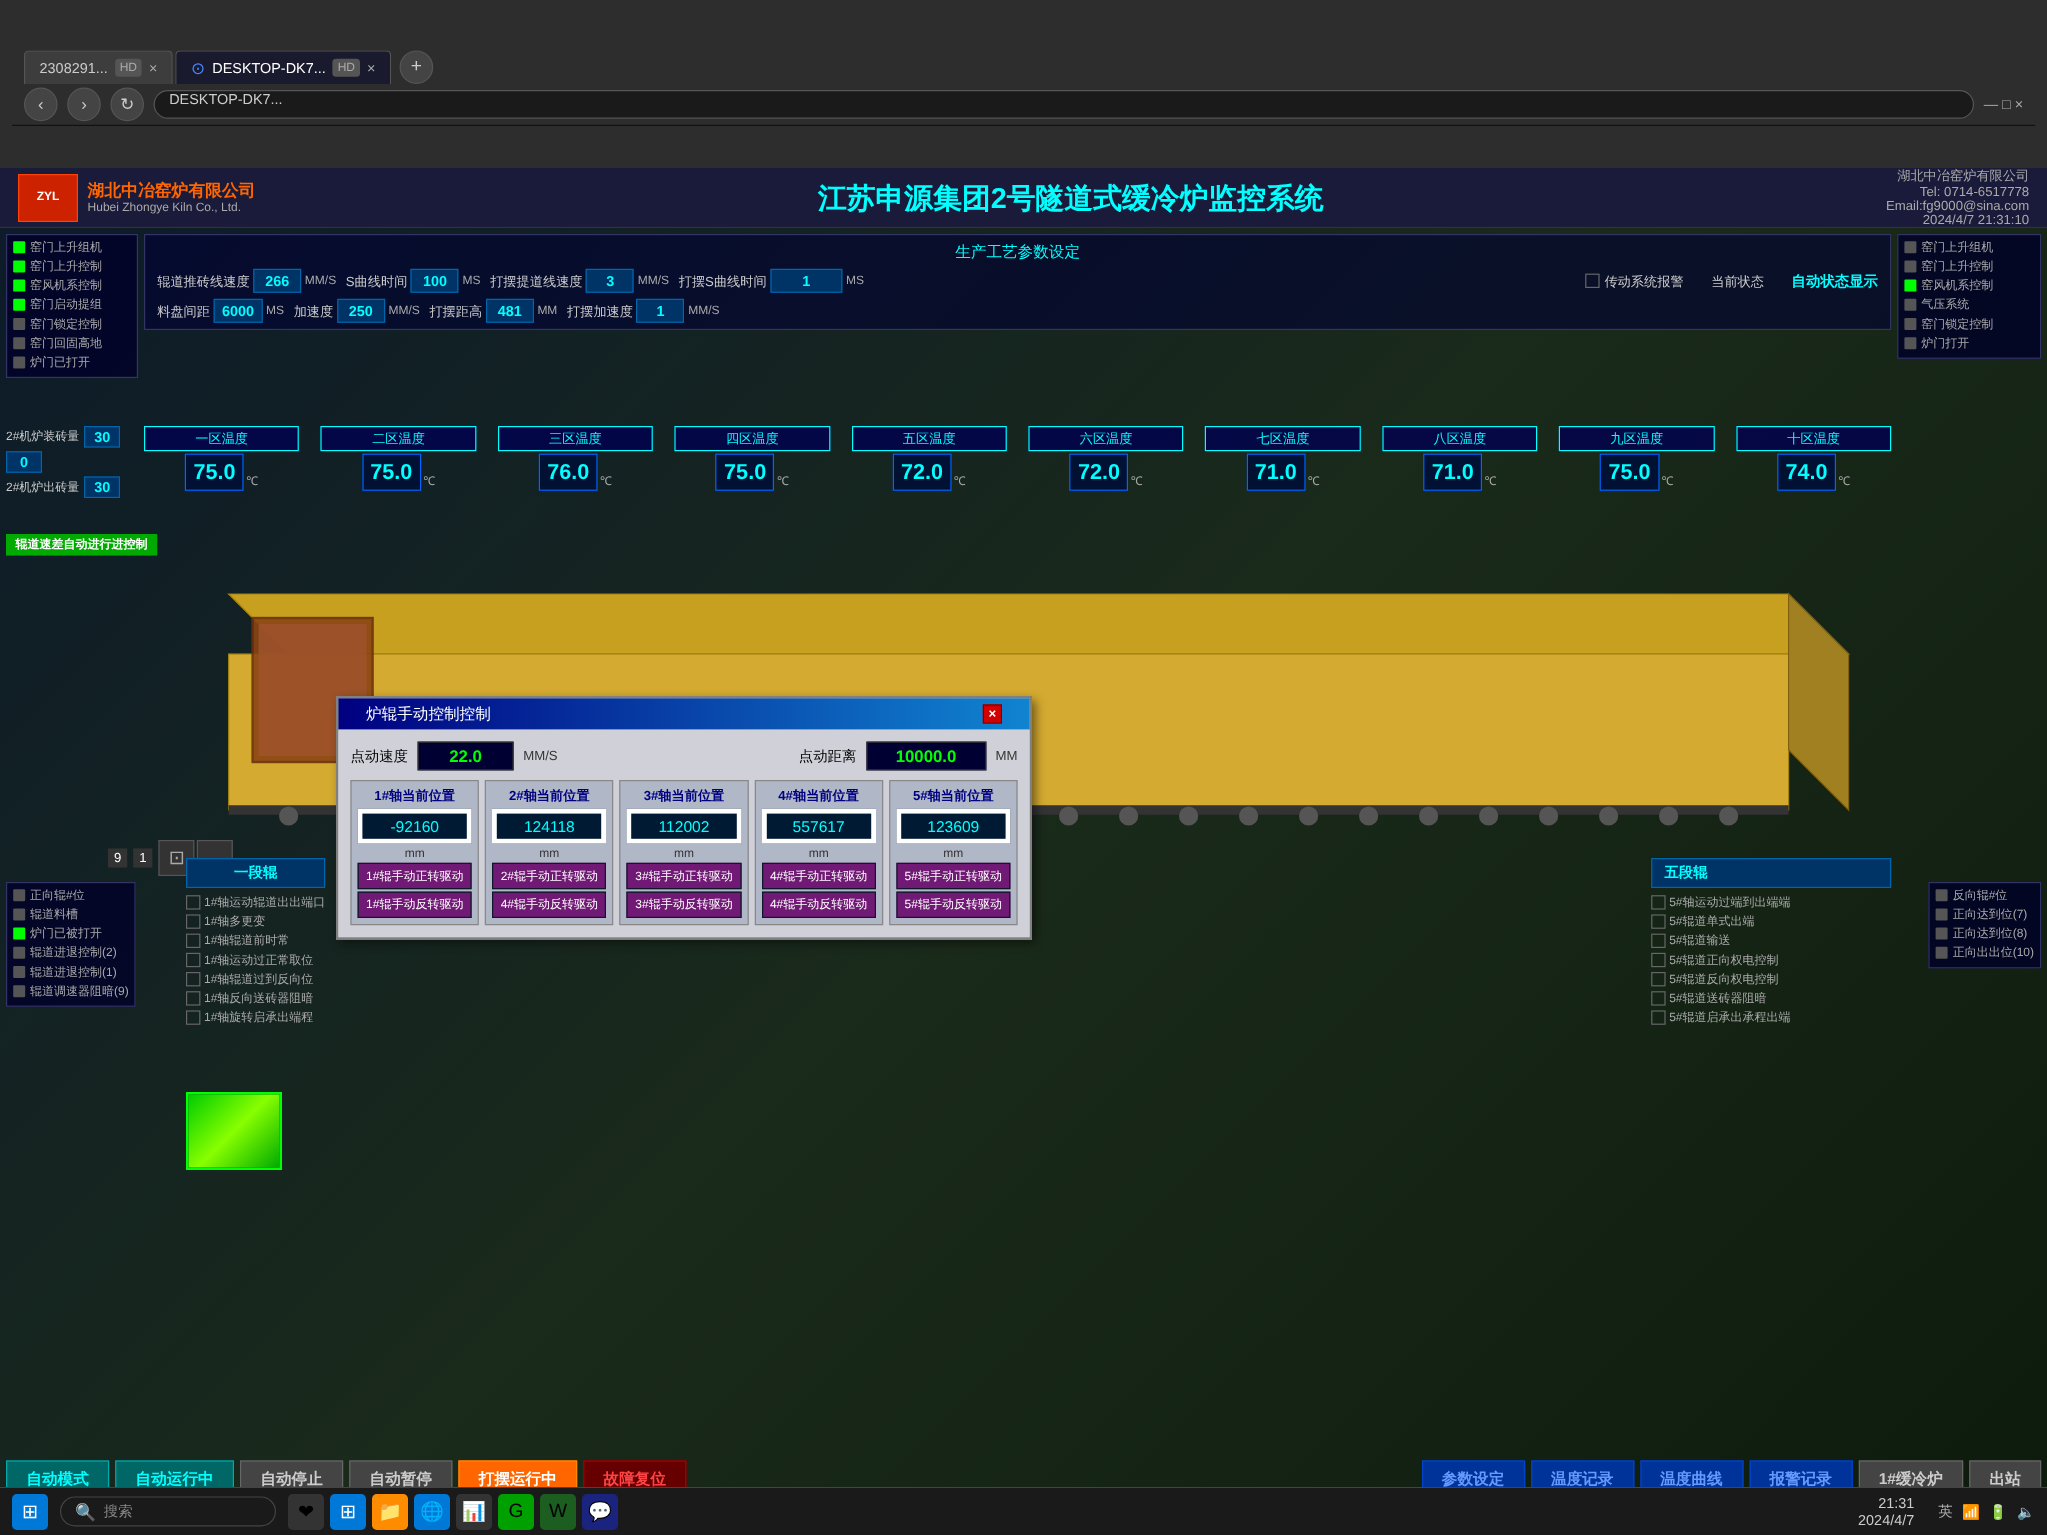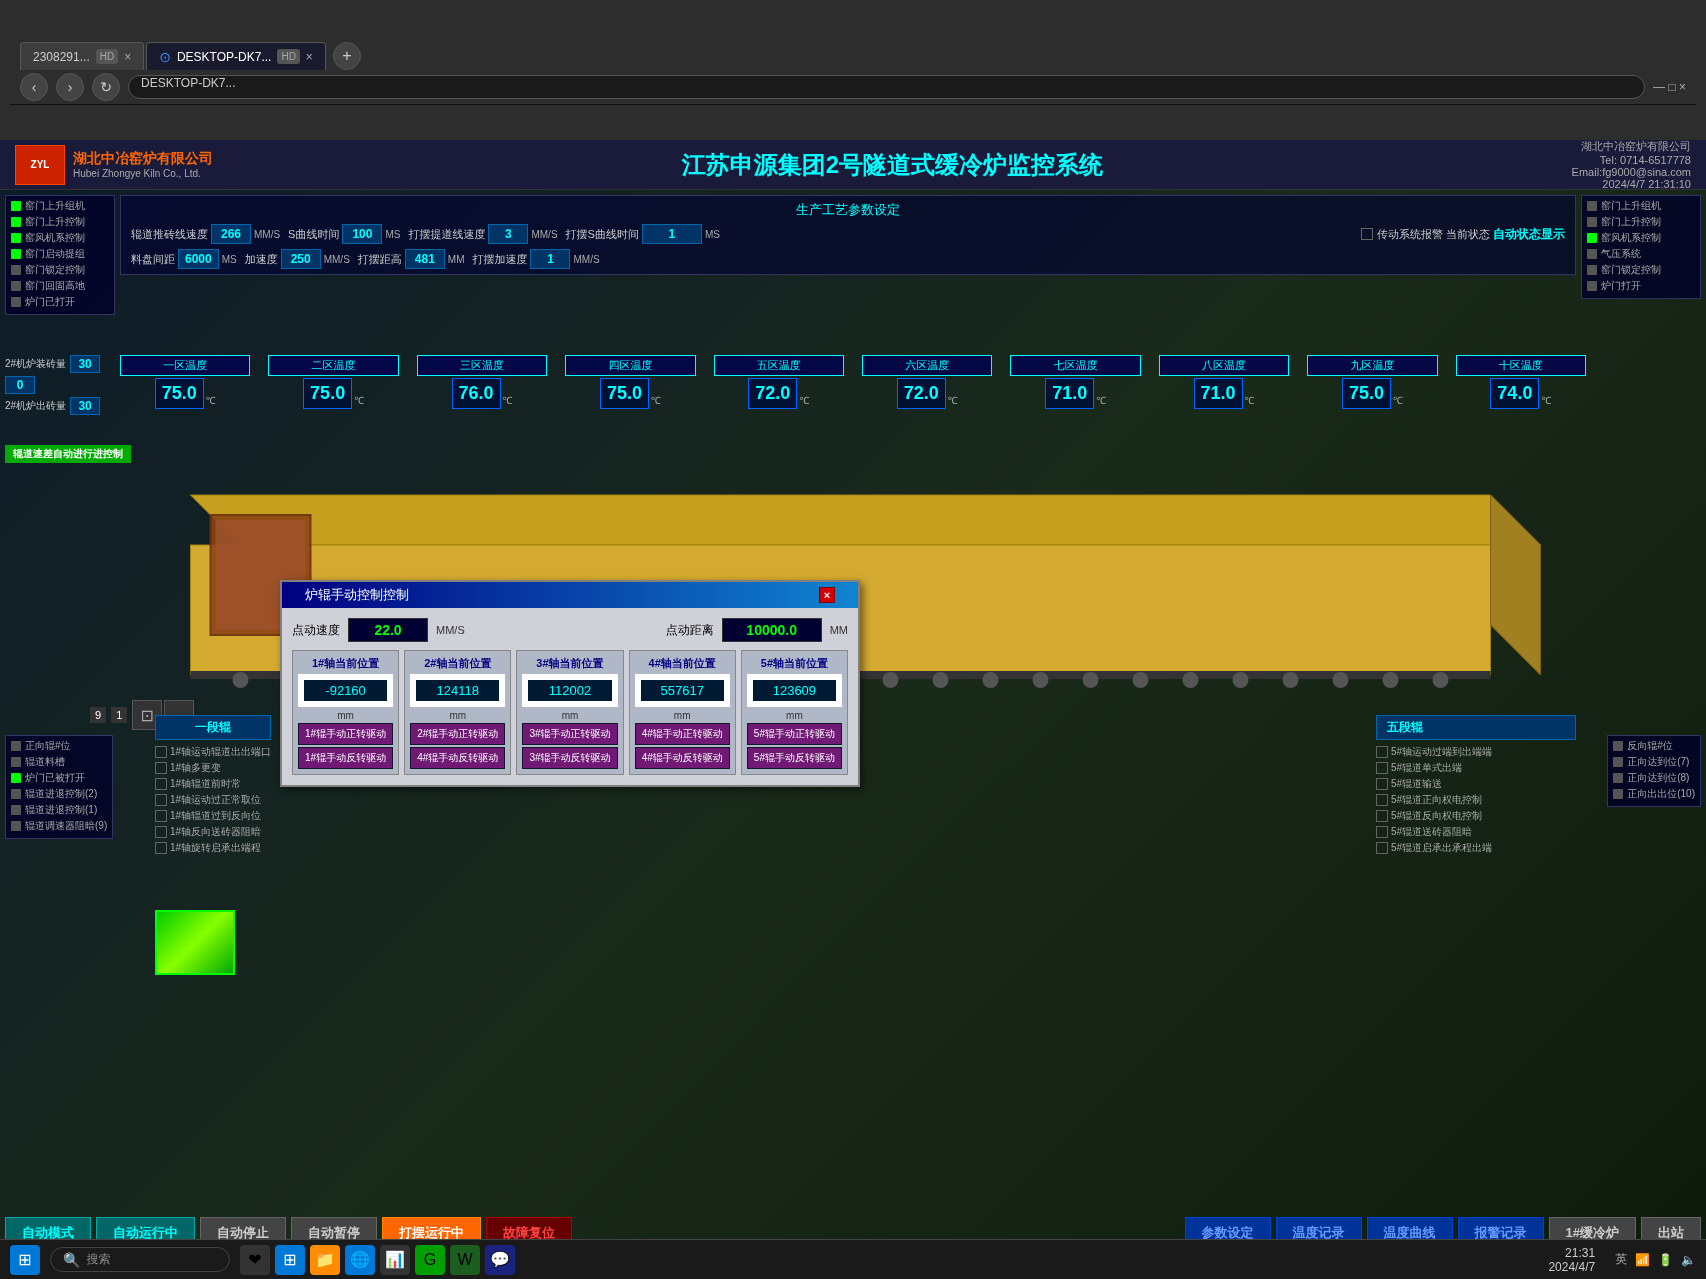--- a/index.html
+++ b/index.html
@@ -138,21 +138,21 @@
     .param-unit {
       color: #aaa;
       font-size: 10px;
     }
 
     
     .temp-zones {
       position: absolute;
       left: 120px;
       top: 90px;
-      right: 120px;
+      right: 130px;
       display: flex;
       gap: 18px;
       align-items: flex-end;
     }
 
     .temp-zone {
       flex: 1;
       display: flex;
       flex-direction: column;
       align-items: center;
@@ -313,21 +313,21 @@
       font-size: 11px;
       font-weight: bold;
       margin-bottom: 3px;
     }
 
     .axis-value {
       background: #001a33;
       color: #00ffff;
       font-size: 13px;
       padding: 3px;
-      border: 6px solid #ffffff;
+      border: 4px solid #ffffff;
       margin-bottom: 3px;
     }
 
     .axis-unit {
       color: #333;
       font-size: 10px;
     }
 
     .motor-btn {
       display: block;
@@ -617,21 +617,21 @@
             <div class="param-value">3</div>
             <span class="param-unit">MM/S</span>
           </div>
           <div class="param-item">
             <span style="color:#ccc;font-size:11px">打摆S曲线时间</span>
             <div class="param-value" style="background:#003366;color:#00ffff;border:1px solid #0066aa;padding:2px 6px;min-width:60px;text-align:center">1</div>
             <span class="param-unit">MS</span>
           </div>
         </div>
 
-        <div style="display:flex;align-items:center;gap:3px;margin-left:auto">
+        <div style="display:flex;align-items:center;gap:23px;margin-left:auto">
           <div style="display:flex;align-items:center;gap:4px">
             <div class="checkmark"></div>
             <span style="color:#ccc;font-size:11px">传动系统报警</span>
           </div>
           <div style="color:#ccc;font-size:11px">当前状态</div>
           <div style="color:#00ffff;font-size:12px;font-weight:bold">自动状态显示</div>
         </div>
       </div>
 
       <div style="display:flex;gap:8px;align-items:center;margin-top:5px">

